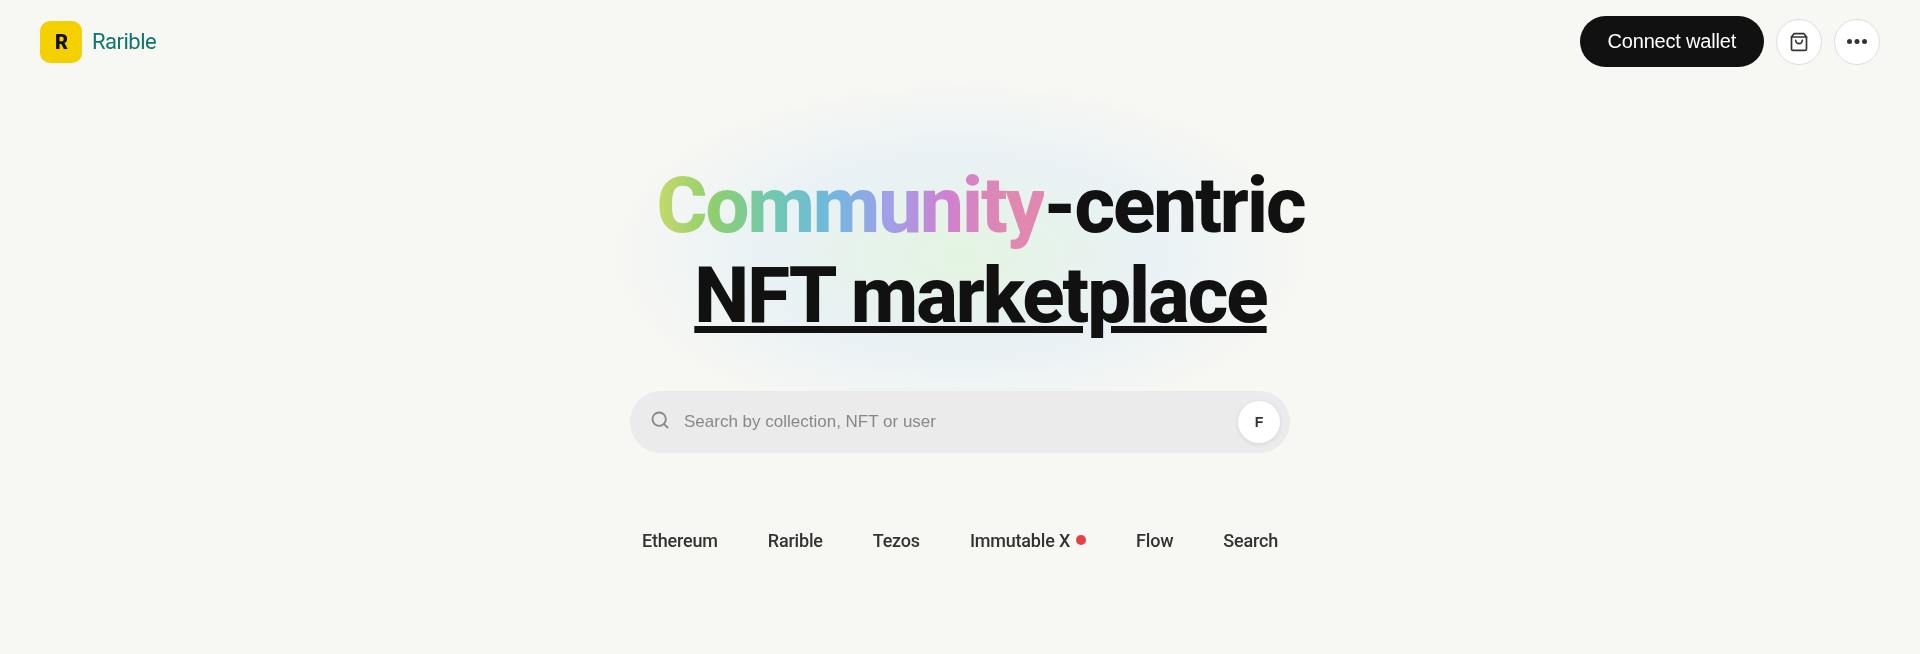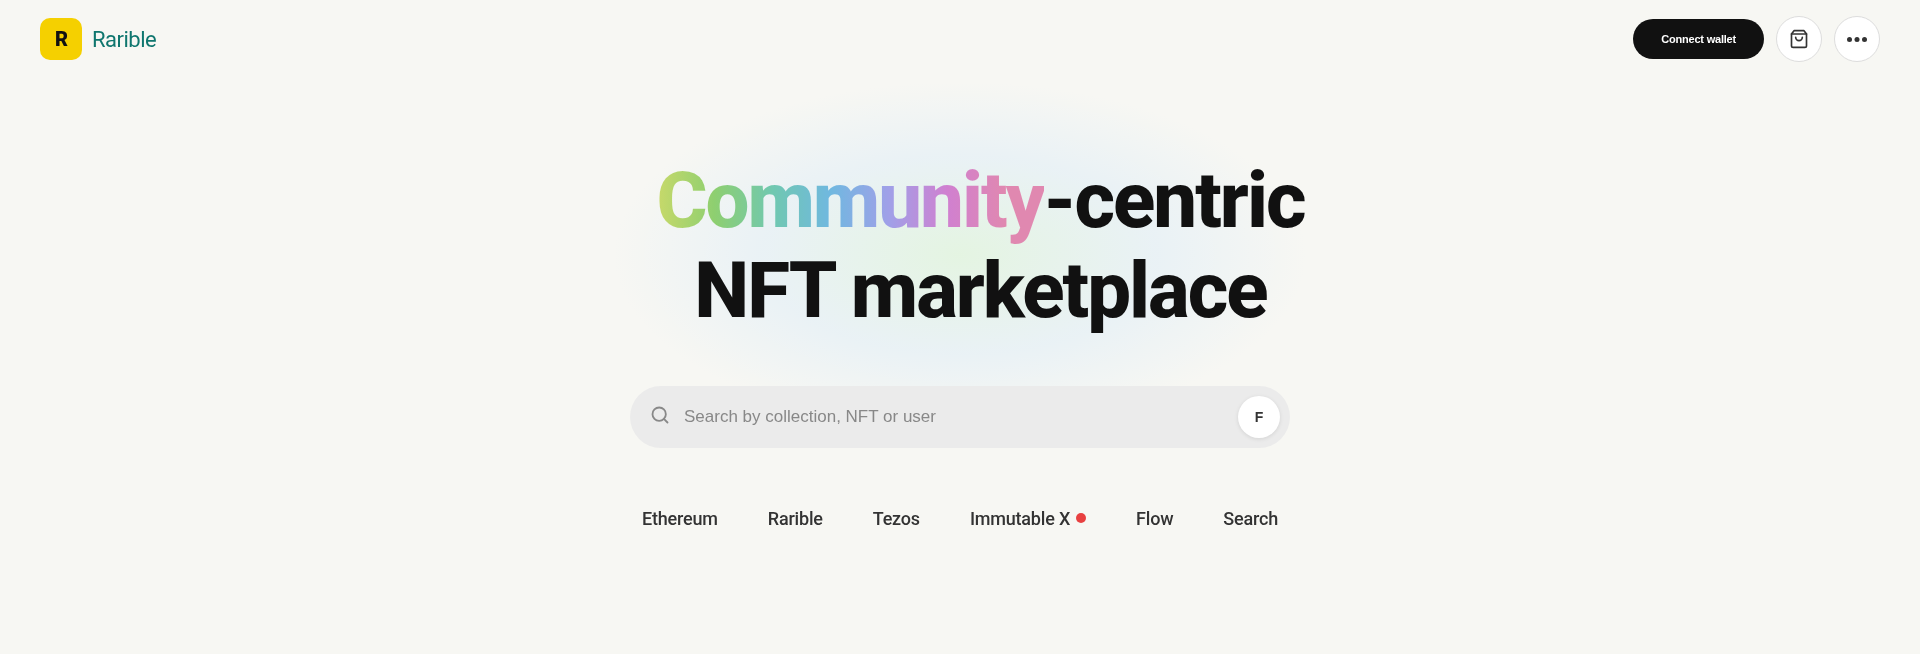--- a/index.html
+++ b/index.html
@@ -76,22 +76,22 @@
       align-items: center;
       gap: 12px;
     }
 
     .connect-wallet-btn {
       background: #111;
       color: #fff;
       border: none;
       border-radius: 50px;
       padding: 14px 28px;
-      font-size: 11px;
-      font-weight: 700;
+      font-size: 20px;
+      font-weight: 400;
       cursor: pointer;
       letter-spacing: -0.2px;
     }
 
     .icon-btn {
       width: 46px;
       height: 46px;
       border-radius: 50%;
       border: 1.5px solid #ddd;
       background: #fff;
@@ -124,20 +124,21 @@
       margin-left: 41px;
     }
 
     .hero-title-line1 {
       display: block;
       margin-bottom: 4px;
     }
 
     .hero-title-line2 {
       display: block;
+      text-decoration: underline;
     }
 
     .community-text {
       background: linear-gradient(90deg, #c8d96a 0%, #8ecf70 15%, #70c8b0 30%, #70b8e0 45%, #a0a0e8 60%, #d080d0 75%, #e088b0 90%);
       -webkit-background-clip: text;
       -webkit-text-fill-color: transparent;
       background-clip: text;
     }
 
     
@@ -187,21 +188,21 @@
       justify-content: center;
       font-size: 14px;
       font-weight: 700;
       color: #333;
       cursor: pointer;
       box-shadow: 0 1px 4px rgba(0,0,0,0.1);
     }
 
     
     .chain-filters {
-      margin-top: 60px;
+      margin-top: 77px;
       display: flex;
       align-items: center;
       gap: 50px;
     }
 
     .chain-item {
       font-size: 18px;
       font-weight: 500;
       color: #333;
       cursor: pointer;

